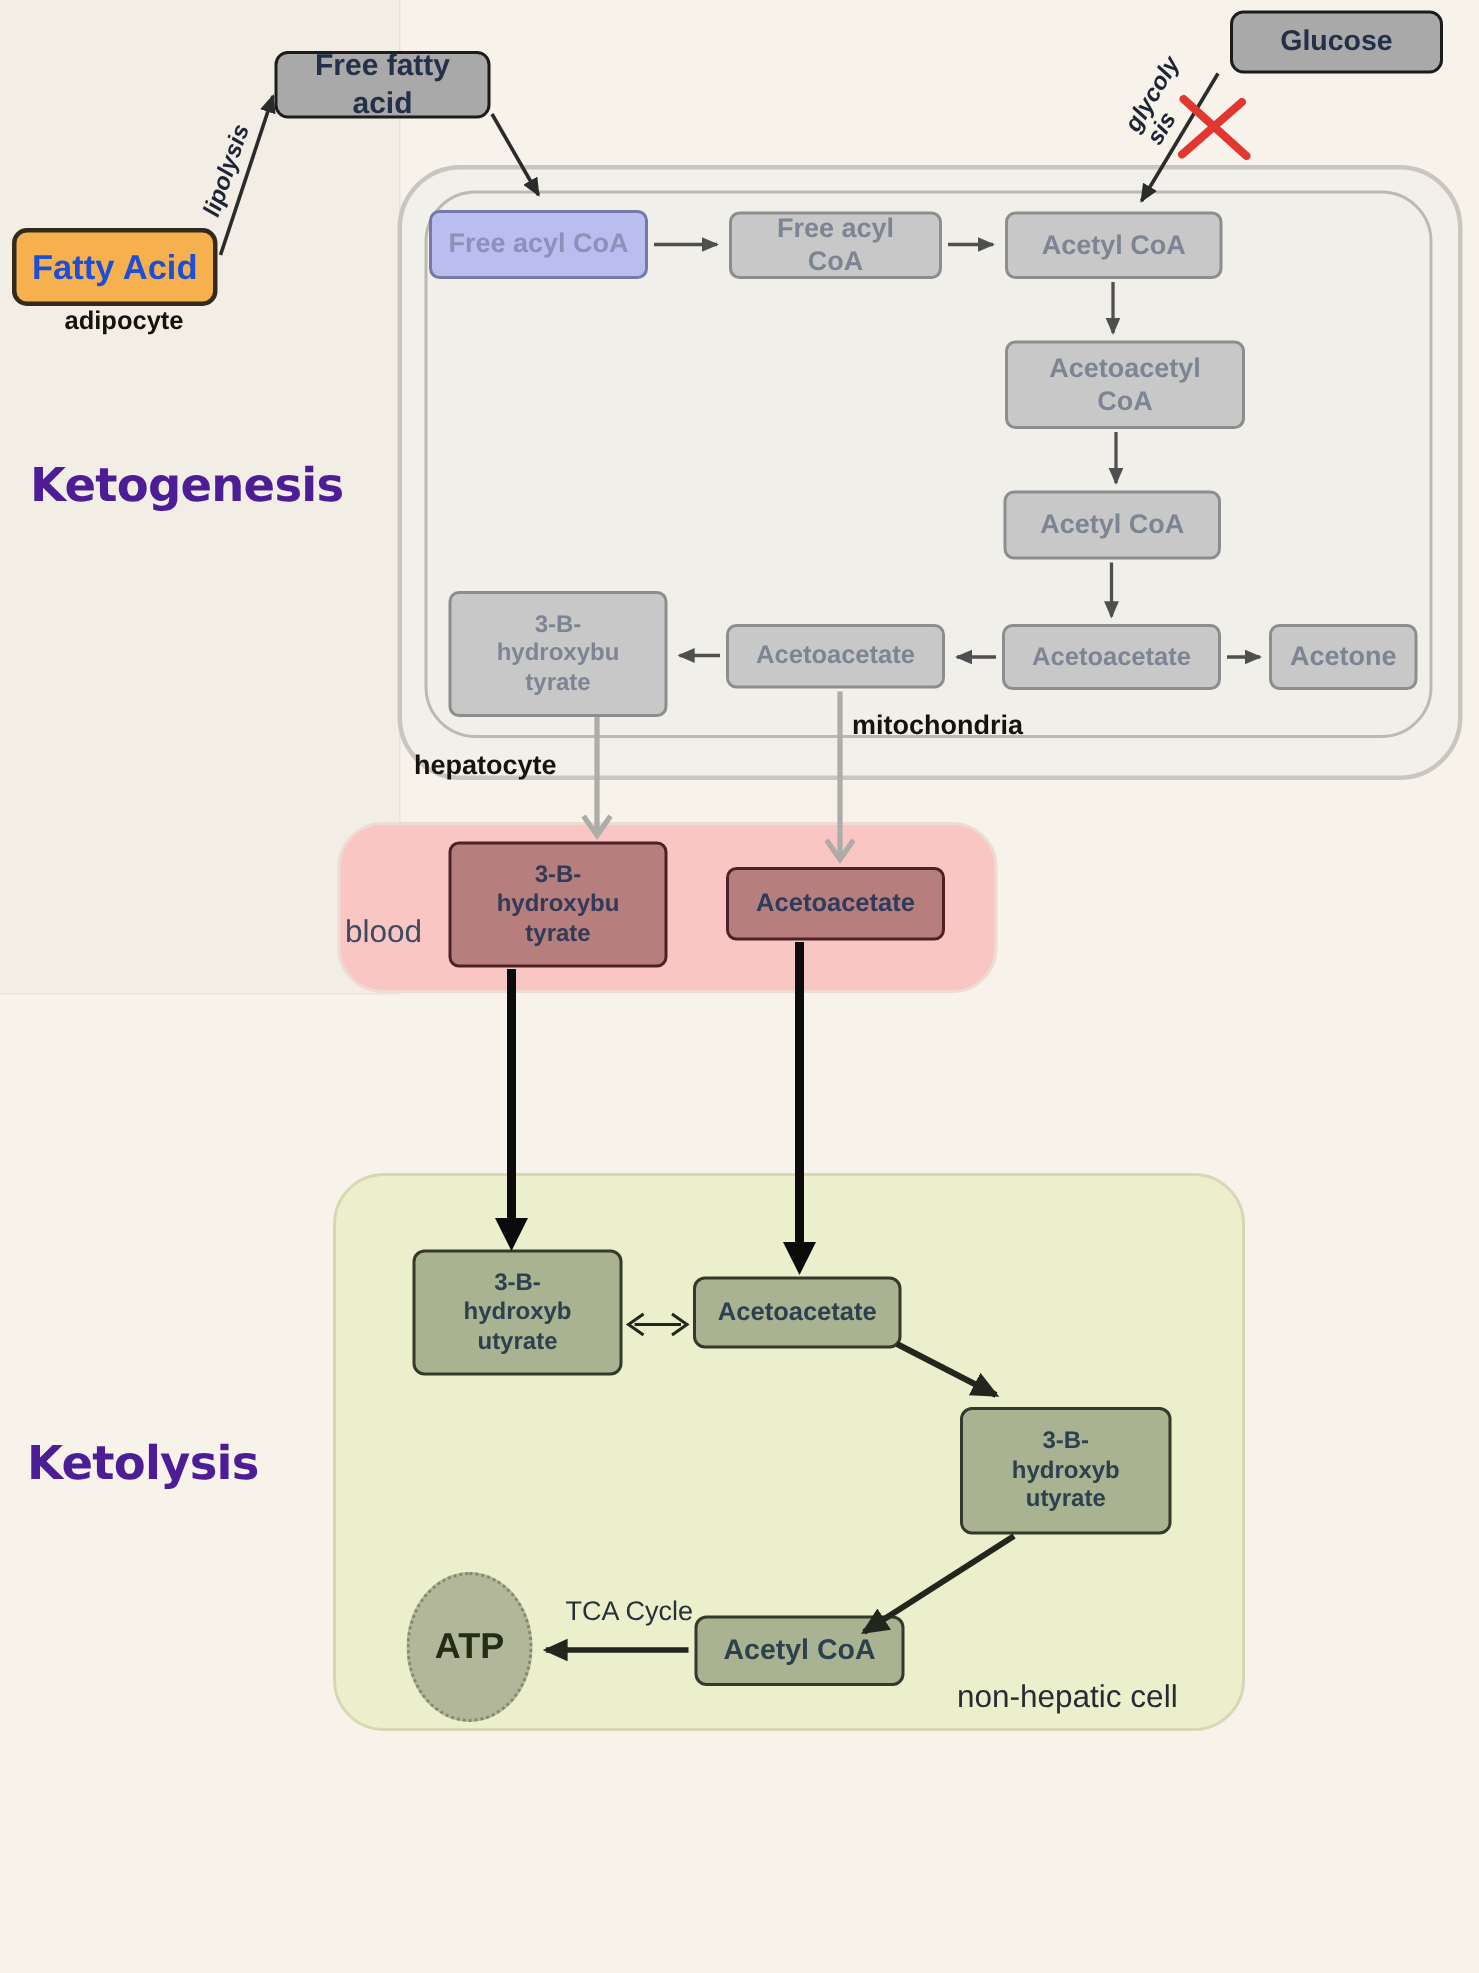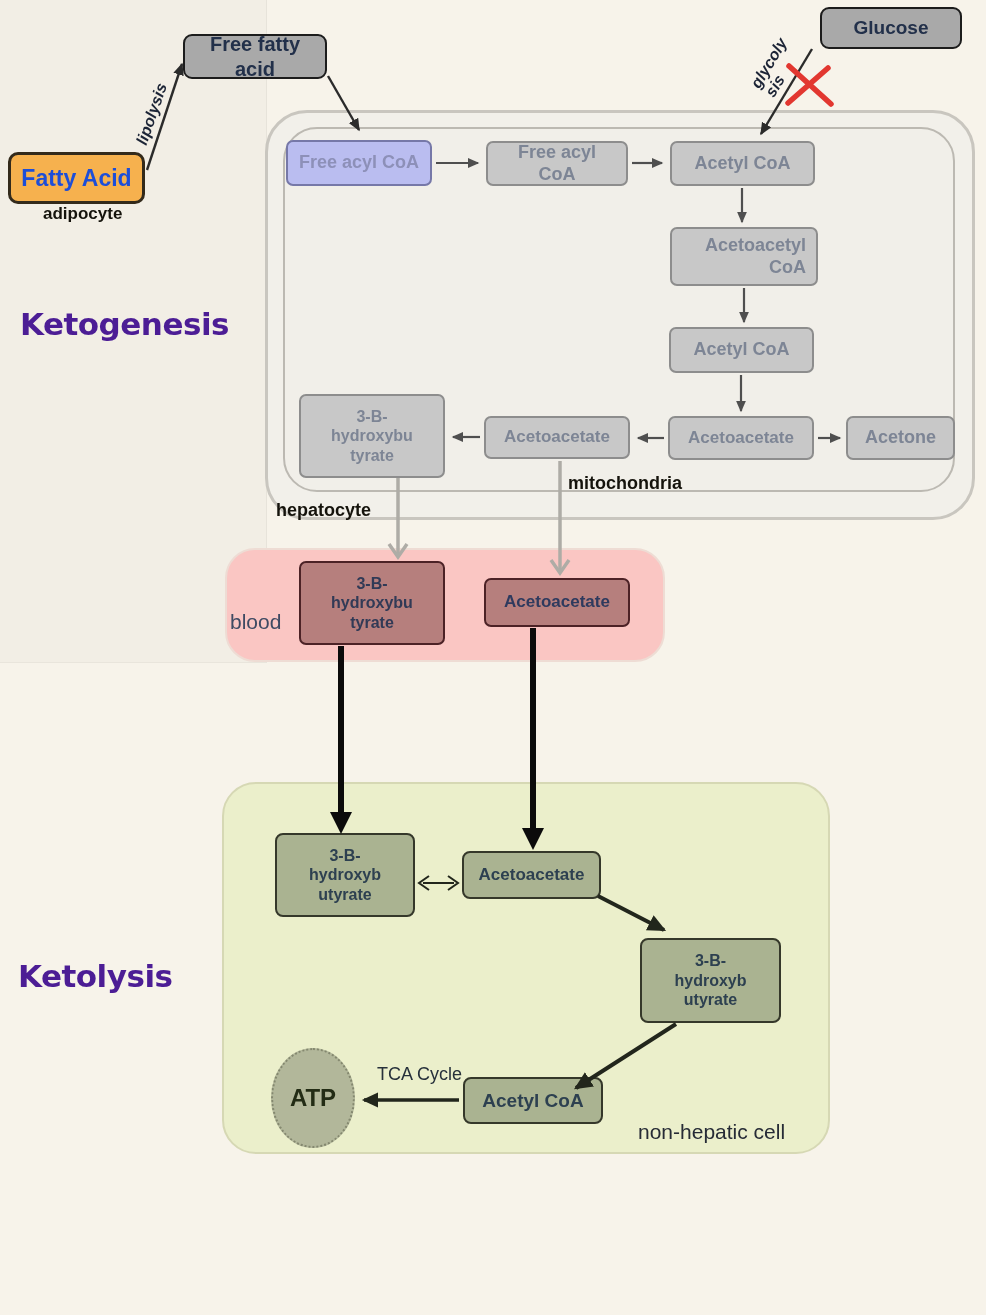--- a/index.html
+++ b/index.html
@@ -51,24 +51,24 @@
   <div class="pathway-label" style="left:152px;top:114px;transform:translate(-50%,-50%) rotate(-71deg);white-space:nowrap;">lipolysis</div>
   <div class="abs box darkgray" style="left:183px;top:34px;width:144px;height:45px;font-size:20px;">Free fatty acid</div>
 
   <div class="abs box darkgray" style="left:820px;top:7px;width:142px;height:42px;font-size:19px;">Glucose</div>
   <div class="pathway-label" style="left:779px;top:64px;width:64px;word-break:break-all;line-height:1.05;transform:translate(-50%,-50%) rotate(-59deg);text-align:left;">glycolysis</div>
 
   <div class="abs box purple" style="left:286px;top:140px;width:146px;height:46px;">Free acyl CoA</div>
   <div class="abs box gray" style="left:486px;top:141px;width:142px;height:45px;">Free acyl CoA</div>
   <div class="abs box gray" style="left:670px;top:141px;width:145px;height:45px;">Acetyl CoA</div>
 
-  <div class="abs box gray" style="left:670px;top:227px;width:148px;height:59px;text-align:right;">Acetoacetyl CoA</div>
+  <div class="abs box gray" style="left:670px;top:227px;width:160px;height:59px;">Acetoacetyl CoA</div>
   <div class="abs box gray" style="left:669px;top:327px;width:145px;height:46px;">Acetyl CoA</div>
   <div class="abs box gray" style="left:668px;top:416px;width:146px;height:44px;font-size:17px;">Acetoacetate</div>
-  <div class="abs box gray" style="left:846px;top:416px;width:109px;height:44px;">Acetone</div>
+  <div class="abs box gray" style="left:846px;top:416px;width:99px;height:44px;">Acetone</div>
   <div class="abs box gray" style="left:484px;top:416px;width:146px;height:43px;font-size:17px;">Acetoacetate</div>
   <div class="abs box gray wrap3" style="left:299px;top:394px;width:146px;height:84px;font-size:16px;">3-B-hydroxybutyrate</div>
 
   <div class="abs blood-band"></div>
   <div class="soft-label" style="left:230px;top:610px;">blood</div>
   <div class="abs box mauve wrap3" style="left:299px;top:561px;width:146px;height:84px;font-size:16px;">3-B-hydroxybutyrate</div>
   <div class="abs box mauve" style="left:484px;top:578px;width:146px;height:49px;font-size:17px;color:#2e3a5e;">Acetoacetate</div>
 
   <div class="abs keto-band"></div>
   <div class="soft-label" style="left:638px;top:1120px;color:#262b36;">non-hepatic cell</div>

